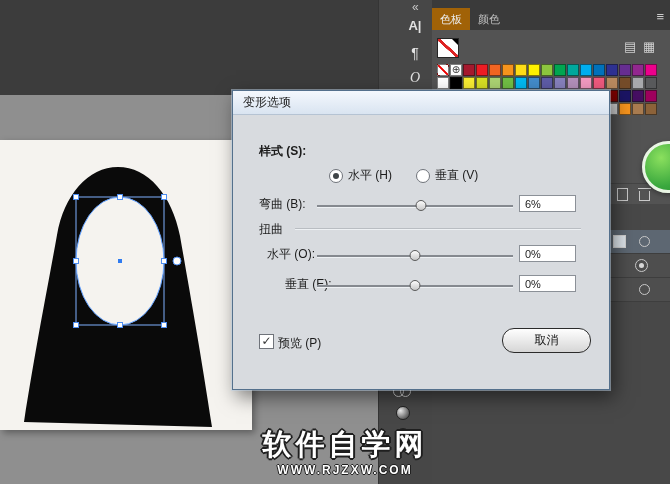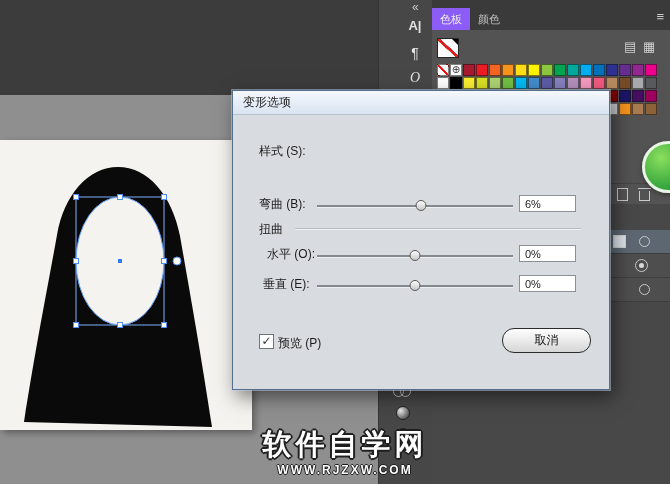--- a/index.html
+++ b/index.html
@@ -26,21 +26,21 @@
   .venn:before{left:0;} .venn:after{left:7px;}
   .grad-circ{left:396px;top:406px;width:12px;height:12px;border-radius:50%;border:1px solid #222;
              background:radial-gradient(circle at 30% 30%,#f0f0f0,#777 60%,#333);z-index:3;}
   .half-circ{left:396px;top:428px;width:12px;height:12px;border-radius:50%;border:1px solid #222;
              background:linear-gradient(90deg,#e8e8e8 50%,#666 50%);z-index:3;}
 
   
   .panel{left:432px;top:0;width:238px;height:484px;background:#4a4a4a;border-left:1px solid #3c3c3c;z-index:2;}
   .tabbar{left:432px;top:0;width:238px;height:30px;background:#3a3a3a;z-index:3;display:flex;align-items:flex-end;}
   .tab{height:22px;line-height:22px;padding:0 8px;font-size:11px;color:#bdbdbd;white-space:nowrap;}
-  .tab.active{background:#8b5cf6;color:#ececec;}
+  .tab.active{background:#a16207;color:#ececec;}
   .panel-menu{position:absolute;right:6px;top:9px;color:#cccccc;font-size:13px;}
   .swatch-body{left:432px;top:30px;width:238px;height:153px;background:#535353;z-index:3;}
   .sw-large{left:437px;top:38px;width:20px;height:18px;border:1px solid #262626;background:
             linear-gradient(to top right,#ffffff 44%,#dd2222 45%,#dd2222 55%,#ffffff 56%);z-index:4;}
   .sw-large:after{content:'';position:absolute;top:0;right:0;border-left:6px solid transparent;border-top:6px solid #000;}
   .view-ic{z-index:4;color:#cfcfcf;font-size:13px;line-height:13px;}
   .v-list{left:624px;top:40px;} .v-grid{left:643px;top:40px;}
   .sw-row{display:flex;z-index:4;}
   .r1{left:437px;top:64px;} .r2{left:437px;top:77px;} .r3{left:437px;top:90px;} .r4{left:437px;top:103px;}
   .sw{width:12px;height:12px;margin-right:1px;border:1px solid rgba(20,20,20,.55);box-sizing:border-box;}
@@ -72,33 +72,33 @@
        background:radial-gradient(circle at 35% 30%,#8be05e,#3aa83e 65%,#2c8f33);
        border:3px solid #e9f5e4;box-shadow:0 2px 5px rgba(0,0,0,.35);}
 
   
   .dialog{left:232px;top:90px;width:376px;height:298px;background:#d8dbdf;z-index:50;
           border:1px solid #54708c;box-shadow:0 0 0 1px rgba(190,210,230,.5),4px 7px 18px rgba(0,0,0,.5);}
   .dlg-title{position:absolute;left:0;top:0;right:0;height:23px;
              background:linear-gradient(#f4f8fd,#d9e4f1);border-bottom:1px solid #b5c3d3;
              font-size:12px;color:#1d1d1d;line-height:23px;padding-left:10px;}
   .dlg .lbl{position:absolute;font-size:12px;color:#1c1c1c;white-space:nowrap;}
-  .lbl-style{left:26px;top:52px;}
+  .lbl-style{left:26px;top:52px;font-weight:bold;}
   .dropdown{position:absolute;left:88px;top:47px;width:150px;height:22px;background:#fff;
             border:1px solid #8b9097;border-radius:2px;display:flex;align-items:center;gap:6px;
             padding:0 6px;box-sizing:border-box;font-size:12px;color:#1c1c1c;}
   .dd-arrow{margin-left:auto;font-size:10px;color:#444;}
   .radio-group{position:absolute;left:96px;top:76px;display:flex;gap:24px;}
   .radio-opt{display:flex;align-items:center;gap:5px;font-size:12px;color:#1c1c1c;}
   .radio{width:12px;height:12px;border:1px solid #6f737a;border-radius:50%;background:#fff;position:relative;}
   .radio.checked:after{content:'';position:absolute;left:3px;top:3px;width:6px;height:6px;border-radius:50%;background:#3f4448;}
   .lbl-bend{left:26px;top:105px;}
   .lbl-distort{left:26px;top:130px;}
   .groove{position:absolute;left:62px;top:137px;width:286px;height:1px;background:#b9bdc2;border-bottom:1px solid #eef1f4;}
-  .lbl-dh{left:34px;top:155px;} .lbl-dv{left:30px;top:185px;}
+  .lbl-dh{left:34px;top:155px;} .lbl-dv{left:52px;top:185px;}
   .track{position:absolute;height:2px;background:#85898f;border-bottom:1px solid #eef1f4;width:196px;left:84px;}
   .tr-bend{top:114px;} .tr-dh{top:164px;} .tr-dv{top:194px;}
   .thumb{position:absolute;top:-5px;width:11px;height:11px;border-radius:50%;
          background:linear-gradient(#fcfcfc,#c8c8c8);border:1px solid #5a5a5a;transform:translateX(-50%);box-sizing:border-box;}
   .valbox{position:absolute;left:286px;width:57px;height:17px;background:#fff;border:1px solid #8b9097;
           font-size:11px;color:#1c1c1c;padding:0 0 0 5px;box-sizing:border-box;font-family:"Liberation Sans","DejaVu Sans",sans-serif;}
   .vb-bend{top:104px;} .vb-dh{top:154px;} .vb-dv{top:184px;}
   .chk{position:absolute;left:26px;top:243px;width:13px;height:13px;background:#fff;border:1px solid #6f737a;
        font-size:12px;line-height:12px;text-align:center;color:#333;}
   .lbl-preview{left:45px;top:244px;}
@@ -255,20 +255,30 @@
   <span class="t-circle"></span>
 </div>
 
 <div class="abs fab"></div>
 
 <div class="abs dialog dlg">
   <div class="dlg-title">变形选项</div>
 
   <div class="lbl lbl-style">样式 (S):</div>
 
+  <div class="radio-group">
+    <span class="radio-opt">
+      <span class="radio checked"></span>
+      <span>水平 (H)</span>
+    </span>
+    <span class="radio-opt">
+      <span class="radio"></span>
+      <span>垂直 (V)</span>
+    </span>
+  </div>
 
   <div class="lbl lbl-bend">弯曲 (B):</div>
   <div class="track tr-bend">
     <div class="thumb" style="left: 53%;"></div>
   </div>
   <input class="valbox vb-bend" value="6%" style="">
 
   <div class="lbl lbl-distort">扭曲</div>
   <div class="groove"></div>
 

